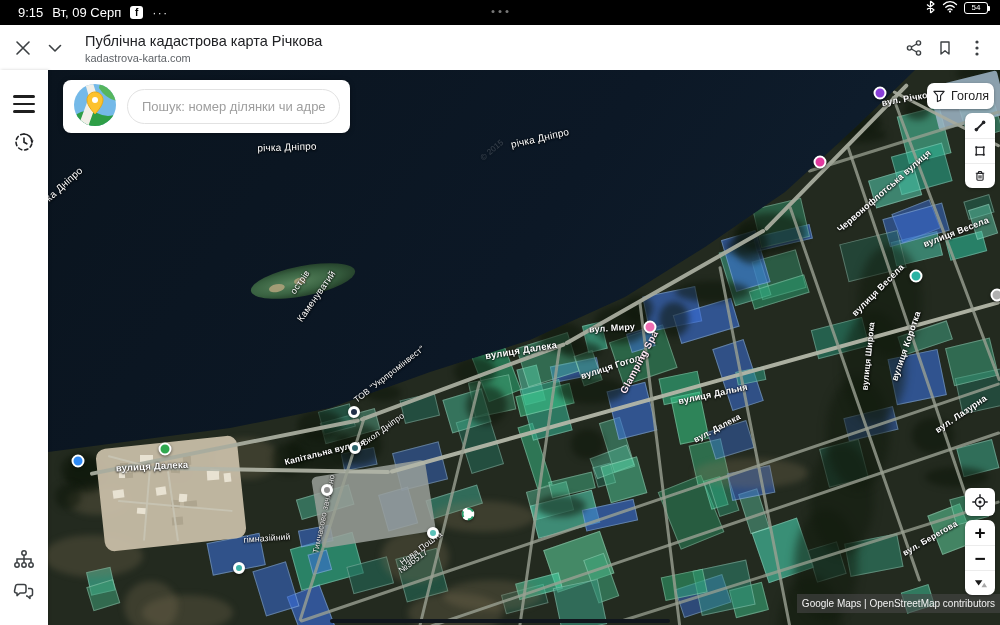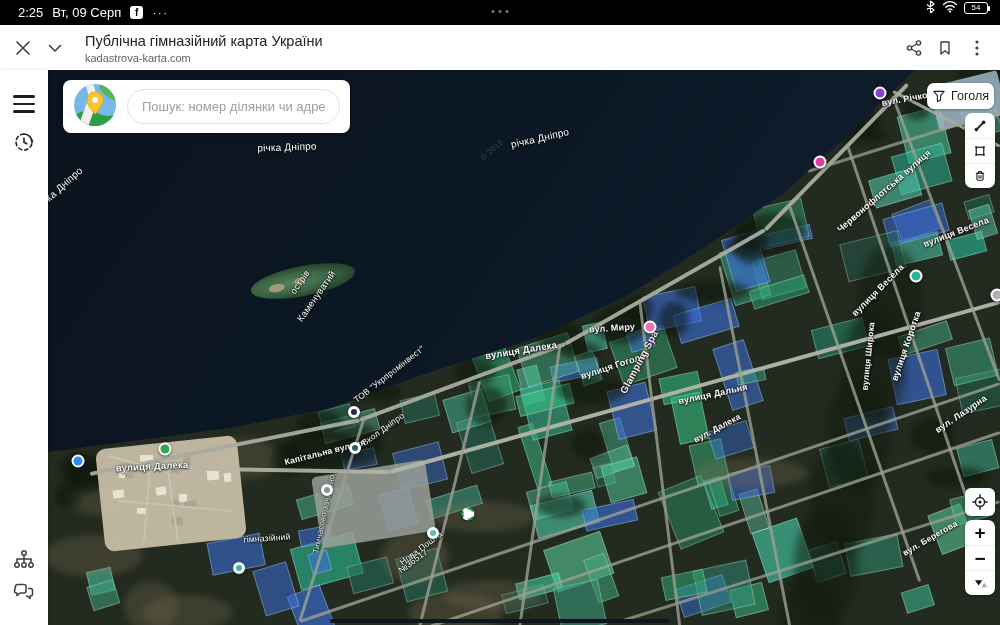--- a/index.html
+++ b/index.html
@@ -81,21 +81,21 @@
     color:#f2f2f2;font-size:10px;display:flex;align-items:center;justify-content:center;z-index:11;white-space:nowrap;}
   #homebar{position:absolute;left:282px;top:549px;width:340px;height:4px;background:#10161d;border-radius:2px;z-index:13;}
 </style>
 </head>
 <body>
 
 <div id="screen">
 
   <div id="statusbar">
     <div class="sb-left">
-      <span>2:25</span>
+      <span>9:15</span>
       <span>Вт, 09 Серп</span>
       <span class="fb-badge">f</span>
       <span style="letter-spacing:1px;color:#ddd;">···</span>
     </div>
     <div class="sb-center">
         <i></i>
         <i></i>
         <i></i>
       </div>
     <div class="sb-right">
@@ -118,21 +118,21 @@
     <div class="hbtn" style="left:8px;">
       <svg width="16" height="16" viewBox="0 0 16 16">
           <path d="M2 2 L14 14 M14 2 L2 14" stroke="#3c4043" stroke-width="1.6" stroke-linecap="round"></path>
         </svg>
     </div>
     <div class="hbtn" style="left:40px;">
       <svg width="18" height="18" viewBox="0 0 18 18">
           <path d="M3.5 6.5 L9 12 L14.5 6.5" stroke="#3c4043" stroke-width="1.6" fill="none" stroke-linecap="round" stroke-linejoin="round"></path>
         </svg>
     </div>
-    <div id="h-title">Публічна гімназійний карта України</div>
+    <div id="h-title">Публічна кадастрова карта Річкова</div>
     <div id="h-url">kadastrova-karta.com</div>
     <div class="hbtn" style="left:899px;">
       <svg width="18" height="18" viewBox="0 0 18 18" fill="none" stroke="#3c4043" stroke-width="1.4">
           <circle cx="13.5" cy="4" r="2.1"></circle>
           <circle cx="4.5" cy="9" r="2.1"></circle>
           <circle cx="13.5" cy="14" r="2.1"></circle>
           <path d="M6.4 8 L11.6 5 M6.4 10 L11.6 13"></path>
         </svg>
     </div>
     <div class="hbtn" style="left:930px;">
@@ -486,16 +486,17 @@
           <span class="zoomtxt">−</span>
         </div>
       <div class="tool-btn">
         <svg width="15" height="13" viewBox="0 0 16 13">
             <polygon points="2,3 10,3 6,8.5" fill="#1a1a1a"></polygon>
             <polygon points="9,10.5 15,10.5 12,5.8" fill="#a8a8a8"></polygon>
           </svg>
       </div>
     </div>
 
+    <div id="attribution">Google Maps | OpenStreetMap contributors</div>
     <div id="homebar"></div>
   </div>
 
 </div>
 
 </body></html>

